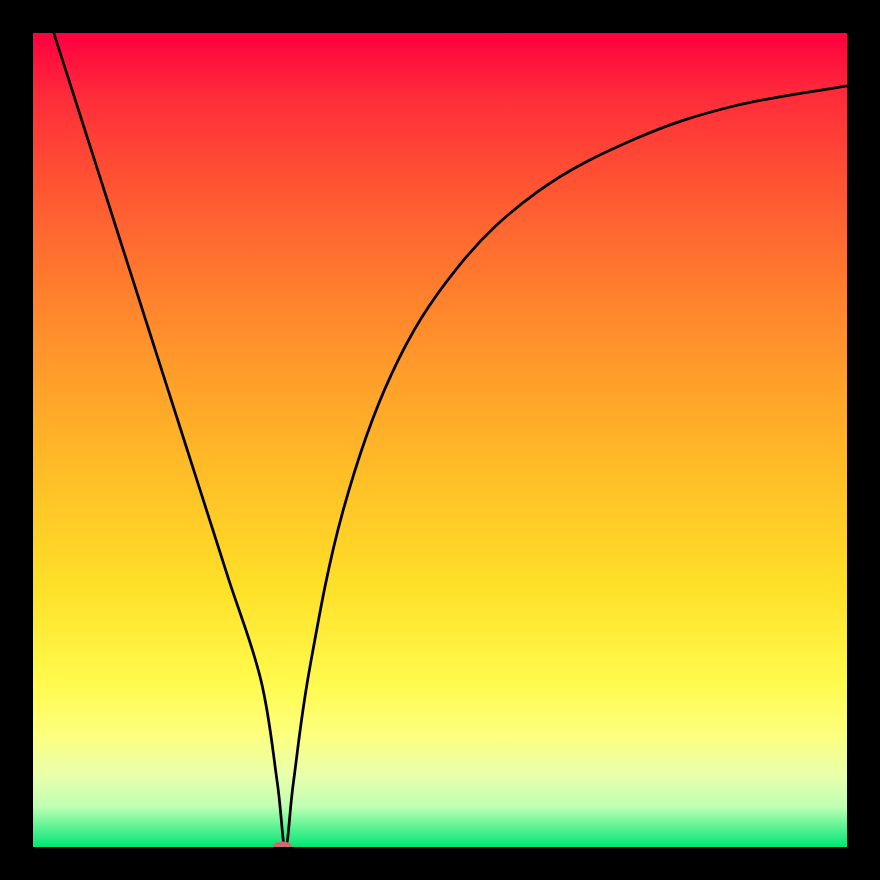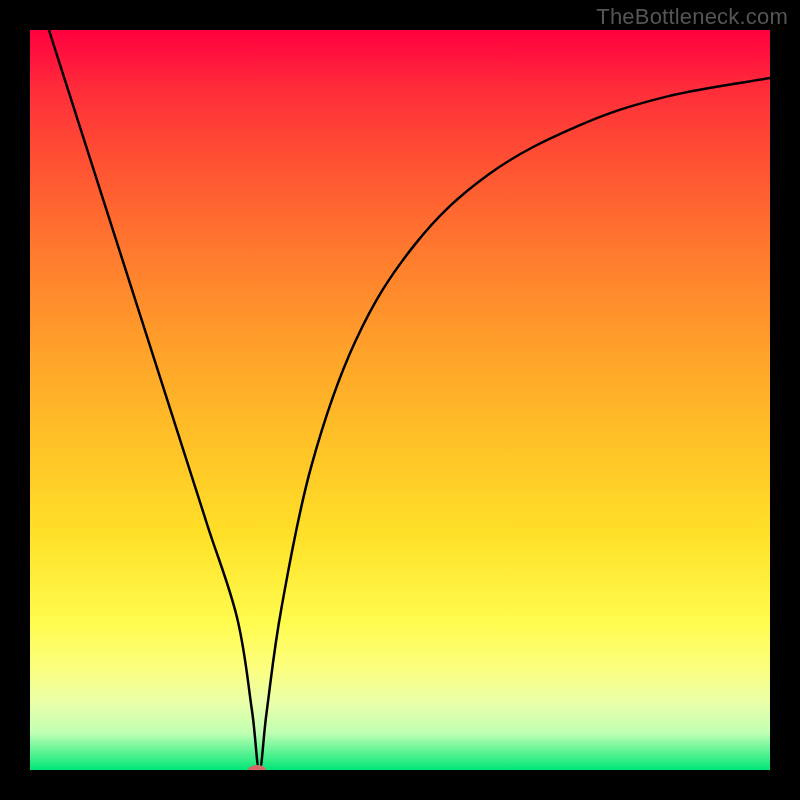--- a/index.html
+++ b/index.html
@@ -73,21 +73,20 @@
     height: 10px;
     background: #d36a6a;
     border-radius: 50%;
     transform: translate(-50%, -50%);
   }
 </style>
 </head>
 <body>
 
 <div class="outer">
-  <div class="watermark">TheBottleneck.com</div>
 
   <div class="plot">
     <div class="gradient"></div>
 
     <svg class="curve" viewBox="0 0 740 740" preserveAspectRatio="none">
       <path id="curve-path" d="M 0.0 -59.2 C 5.3 -42.6, 18.9 0.0, 29.6 33.3 C 40.3 66.6, 48.5 92.5, 59.2 125.8 C 69.9 159.1, 78.1 185.0, 88.8 218.3 C 99.5 251.6, 107.7 277.5, 118.4 310.8 C 129.1 344.1, 137.3 370.0, 148.0 403.3 C 158.7 436.6, 166.9 462.5, 177.6 495.8 C 188.3 529.1, 199.2 555.0, 207.2 588.3 C 215.2 621.6, 218.0 653.5, 222.0 680.8 C 226.0 708.1, 226.7 740.0, 229.4 740.0 C 232.1 740.0, 232.8 710.1, 236.8 680.8 C 240.8 651.5, 243.6 621.2, 251.6 577.2 C 259.6 533.2, 267.9 484.6, 281.2 436.6 C 294.5 388.6, 307.0 350.8, 325.6 310.8 C 344.2 270.8, 360.8 244.6, 384.8 214.6 C 408.8 184.6, 429.5 165.6, 458.8 144.3 C 488.1 123.0, 515.6 110.2, 547.6 96.2 C 579.6 82.2, 601.8 75.3, 636.4 66.6 C 671.0 57.9, 721.4 51.4, 740.0 48.1"></path>
     </svg>
 
     <div class="dot" id="marker-dot" style="left: 227.18px; top: 740px; background: rgb(211, 106, 106);"></div>
   </div>

